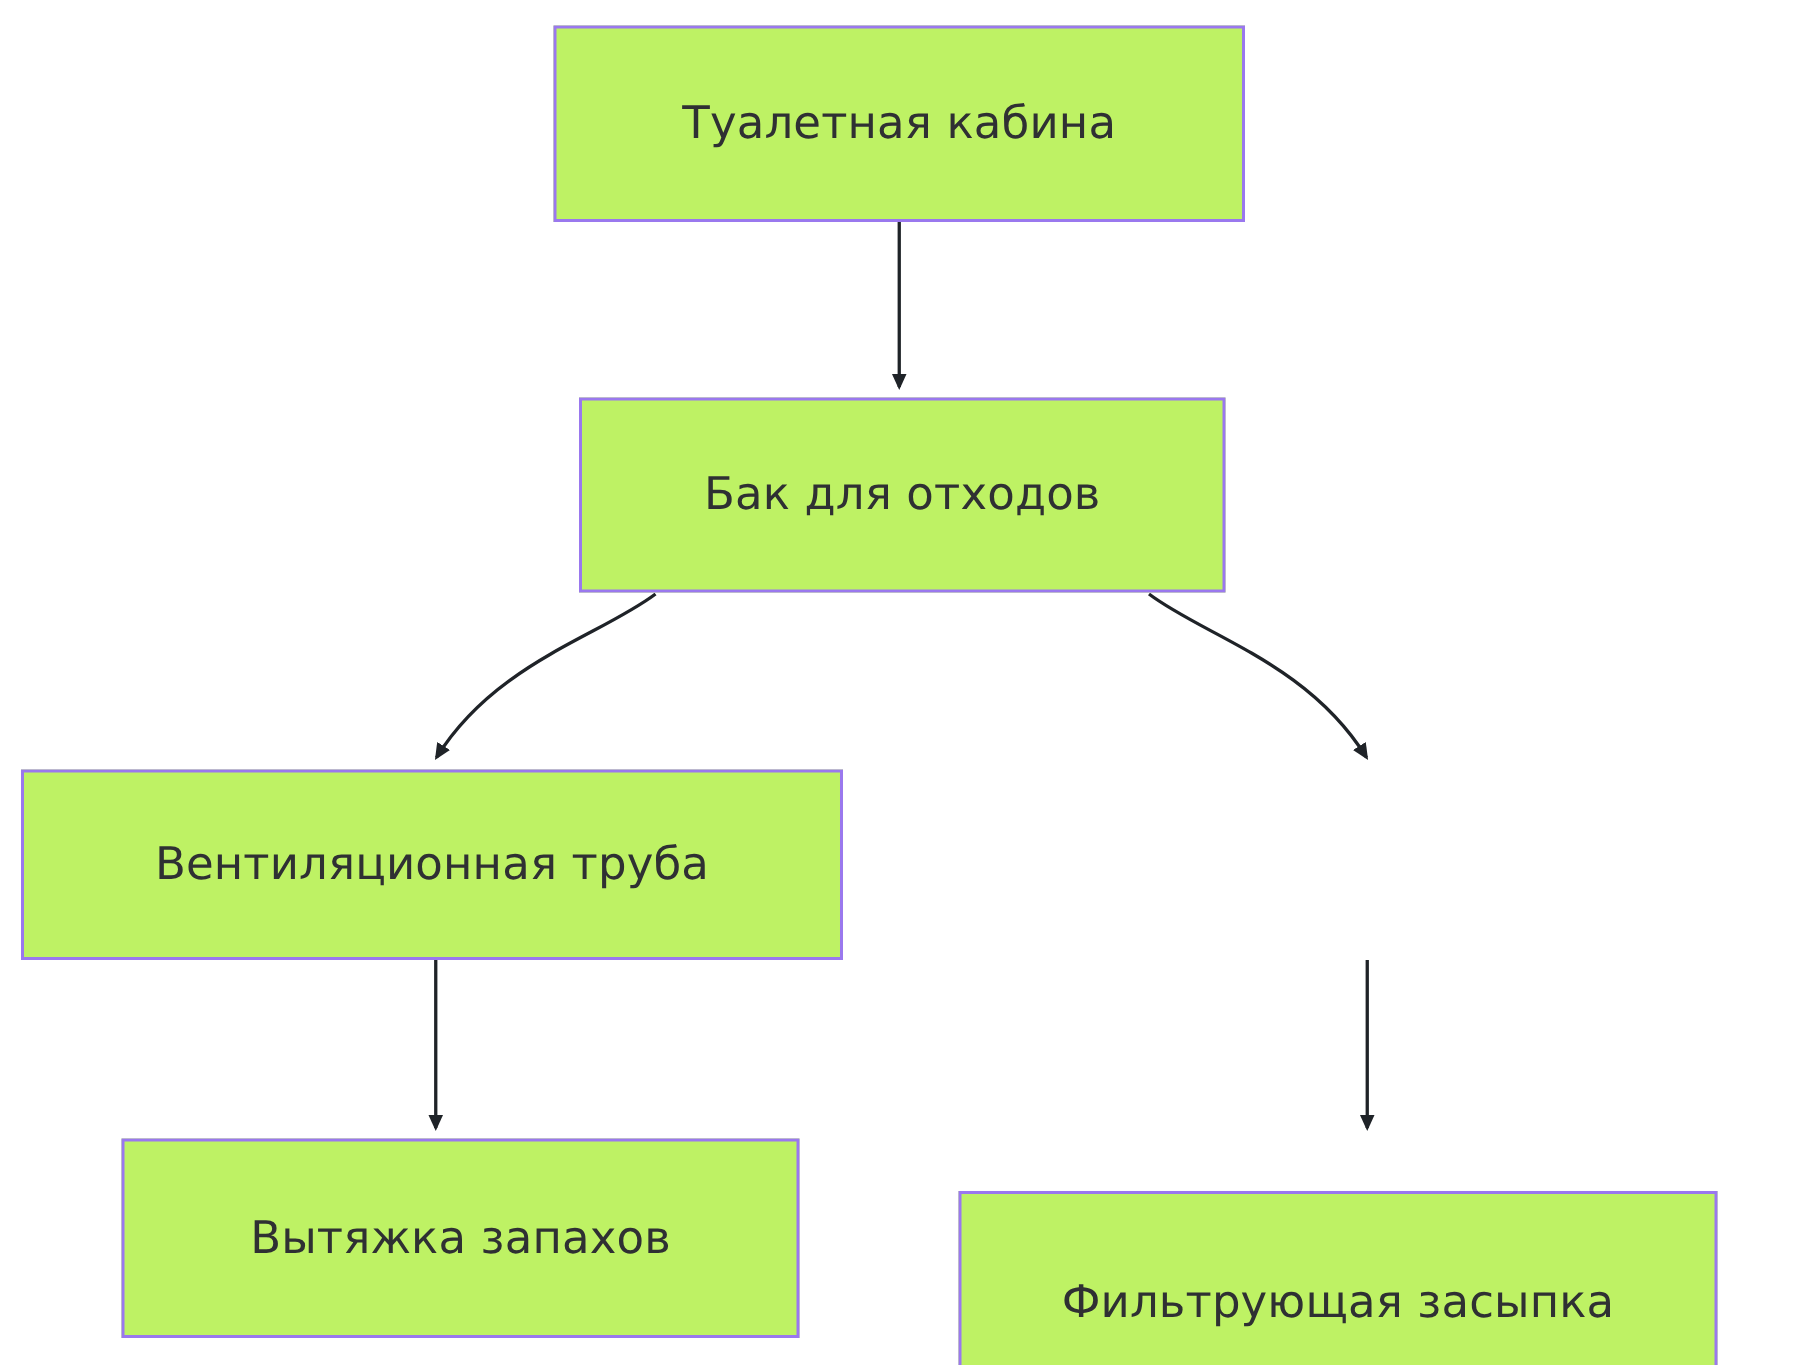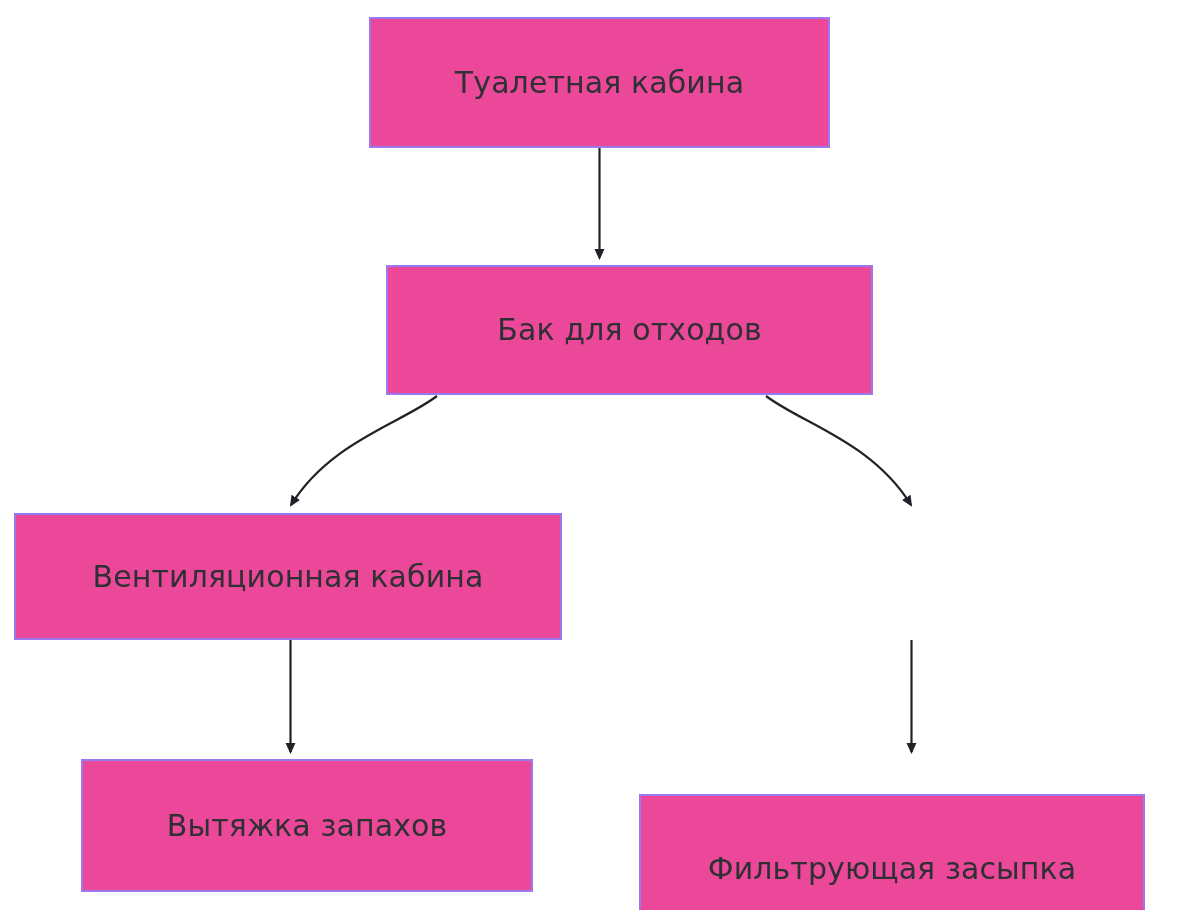--- a/index.html
+++ b/index.html
@@ -19,21 +19,21 @@
     position: absolute;
     left: 0;
     top: 0;
     width: 1200px;
     height: 910px;
     pointer-events: none;
   }
   .node {
     position: absolute;
     box-sizing: border-box;
-    background: #ec4899;
+    background: #bef264;
     border: 2px solid #9a78ee;
     display: flex;
     align-items: center;
     justify-content: center;
     text-align: center;
   }
   .node-label {
     font-size: 30px;
     line-height: 1.2;
     color: #2f3033;
@@ -62,26 +62,26 @@
 
     <path d="M 290.5 640 L 290.5 752" fill="none" stroke="#1f2328" stroke-width="2.2" marker-end="url(#arrowhead)"></path>
 
     <path d="M 911.5 640 L 911.5 752" fill="none" stroke="#1f2328" stroke-width="2.2" marker-end="url(#arrowhead)"></path>
   </svg>
 
   <div class="node" id="node-n1" style="left: 369px; top: 17px; width: 461px; height: 131px;">
     <span class="node-label">Туалетная кабина</span>
   </div>
 
-  <div class="node" id="node-n2" style="left: 386px; top: 265px; width: 487px; height: 130px;">
+  <div class="node" id="node-n2" style="left: 386px; top: 265px; width: 431px; height: 130px;">
     <span class="node-label">Бак для отходов</span>
   </div>
 
   <div class="node" id="node-n3" style="left: 14px; top: 513px; width: 548px; height: 127px;">
-    <span class="node-label">Вентиляционная кабина</span>
+    <span class="node-label">Вентиляционная труба</span>
   </div>
 
 
   <div class="node" id="node-n5" style="left: 66px; top: 759px; width: 452px; height: 133px; margin-left: 15px;">
     <span class="node-label">Вытяжка запахов</span>
   </div>
 
   <div class="node" id="node-n6" style="left: 639px; top: 794px; width: 506px; height: 149px;">
     <span class="node-label">Фильтрующая засыпка</span>
   </div>

